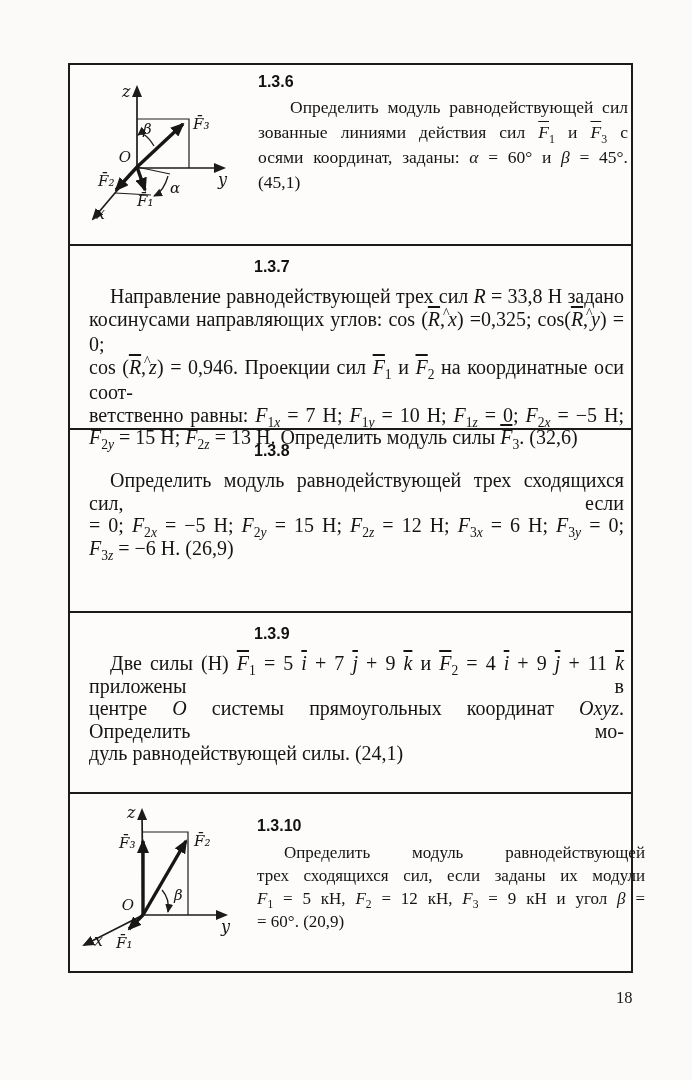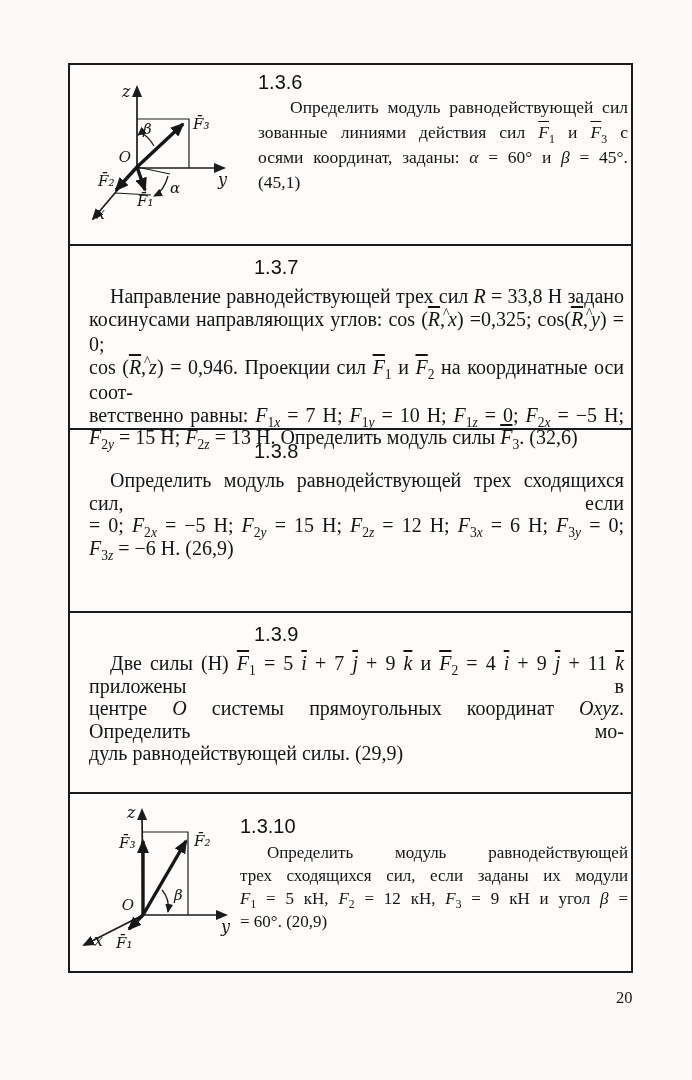--- a/index.html
+++ b/index.html
@@ -19,34 +19,34 @@
   .row{position:relative;border-bottom:2px solid #1b1b1b;}
   .row:last-child{border-bottom:none;}
   .r1{height:179px;}
   .r2{height:182px;}
   .r3{height:181px;}
   .r4{height:179px;}
   .r5{height:177px;}
 
   .heading{
     font-family:"Liberation Sans","DejaVu Sans",sans-serif;
-    font-weight:normal;font-size:20px;line-height:20px;color:#111;
+    font-weight:bold;font-size:16px;line-height:20px;color:#111;
   }
   .pad{padding:11px 7px 0 19px;}
   .pad .heading{margin-left:165px;}
   .para{margin-top:8px;font-size:20px;line-height:22.5px;}
   .ln{text-align:justify;text-align-last:justify;white-space:normal;}
   .ln.first{text-indent:21px;}
   .ln.last{text-align-last:left;}
 
   .textcol1{position:absolute;left:188px;top:7px;width:370px;}
   .textcol1 .para{margin-top:3px;font-size:17.5px;line-height:25px;}
   .textcol1 .ln.first{text-indent:32px;}
 
-  .textcol5{position:absolute;left:170px;top:22px;width:388px;}
+  .textcol5{position:absolute;left:187px;top:22px;width:388px;}
   .textcol5 .para{margin-top:5px;font-size:17px;line-height:23px;}
   .textcol5 .ln.first{text-indent:27px;}
 
   i{font-style:italic;}
   sub{font-size:0.68em;line-height:0;}
   .ov{text-decoration:overline;}
   .hat{
     display:inline-block;font-size:0.7em;font-style:normal;
     transform:translateY(-0.55em);width:0.5em;margin:0 -2px 0 -2px;
   }
@@ -142,21 +142,21 @@
         </div>
       </div>
     </div>
 
     <div class="row r4">
       <div class="pad">
         <div class="heading">1.3.9</div>
         <div class="para">
           <div class="ln first">Две силы (Н) <span class="ov"><i>F</i></span><sub>1</sub> = 5 <span class="ov"><i>i</i></span> + 7 <span class="ov"><i>j</i></span> + 9 <span class="ov"><i>k</i></span> и <span class="ov"><i>F</i></span><sub>2</sub> = 4 <span class="ov"><i>i</i></span> + 9 <span class="ov"><i>j</i></span> + 11 <span class="ov"><i>k</i></span> приложены в</div>
           <div class="ln">центре <i>O</i> системы прямоугольных координат <i>Oxyz</i>. Определить мо-</div>
-          <div class="ln last">дуль равнодействующей силы. (29,9)</div>
+          <div class="ln last">дуль равнодействующей силы. (24,1)</div>
         </div>
       </div>
     </div>
 
     <div class="row r5">
       <svg class="fig fig2" width="172" height="170" viewBox="0 0 172 170">
         <defs>
           <marker id="m-ax2" markerUnits="userSpaceOnUse" markerWidth="12" markerHeight="10" refX="10" refY="5" orient="auto">
             <path d="M0,0 L12,5 L0,10 z" fill="#1c1c1c"></path>
           </marker>
@@ -190,14 +190,14 @@
           <div class="ln first">Определить модуль равнодействующей</div>
           <div class="ln">трех сходящихся сил, если заданы их модули</div>
           <div class="ln"><i>F</i><sub>1</sub> = 5 кН, <i>F</i><sub>2</sub> = 12 кН, <i>F</i><sub>3</sub> = 9 кН и угол <i>β</i> =</div>
           <div class="ln last">= 60°. (20,9)</div>
         </div>
       </div>
     </div>
 
   </div>
 
-  <div class="pagenum">20</div>
+  <div class="pagenum">18</div>
 </div>
 
 </body></html>

